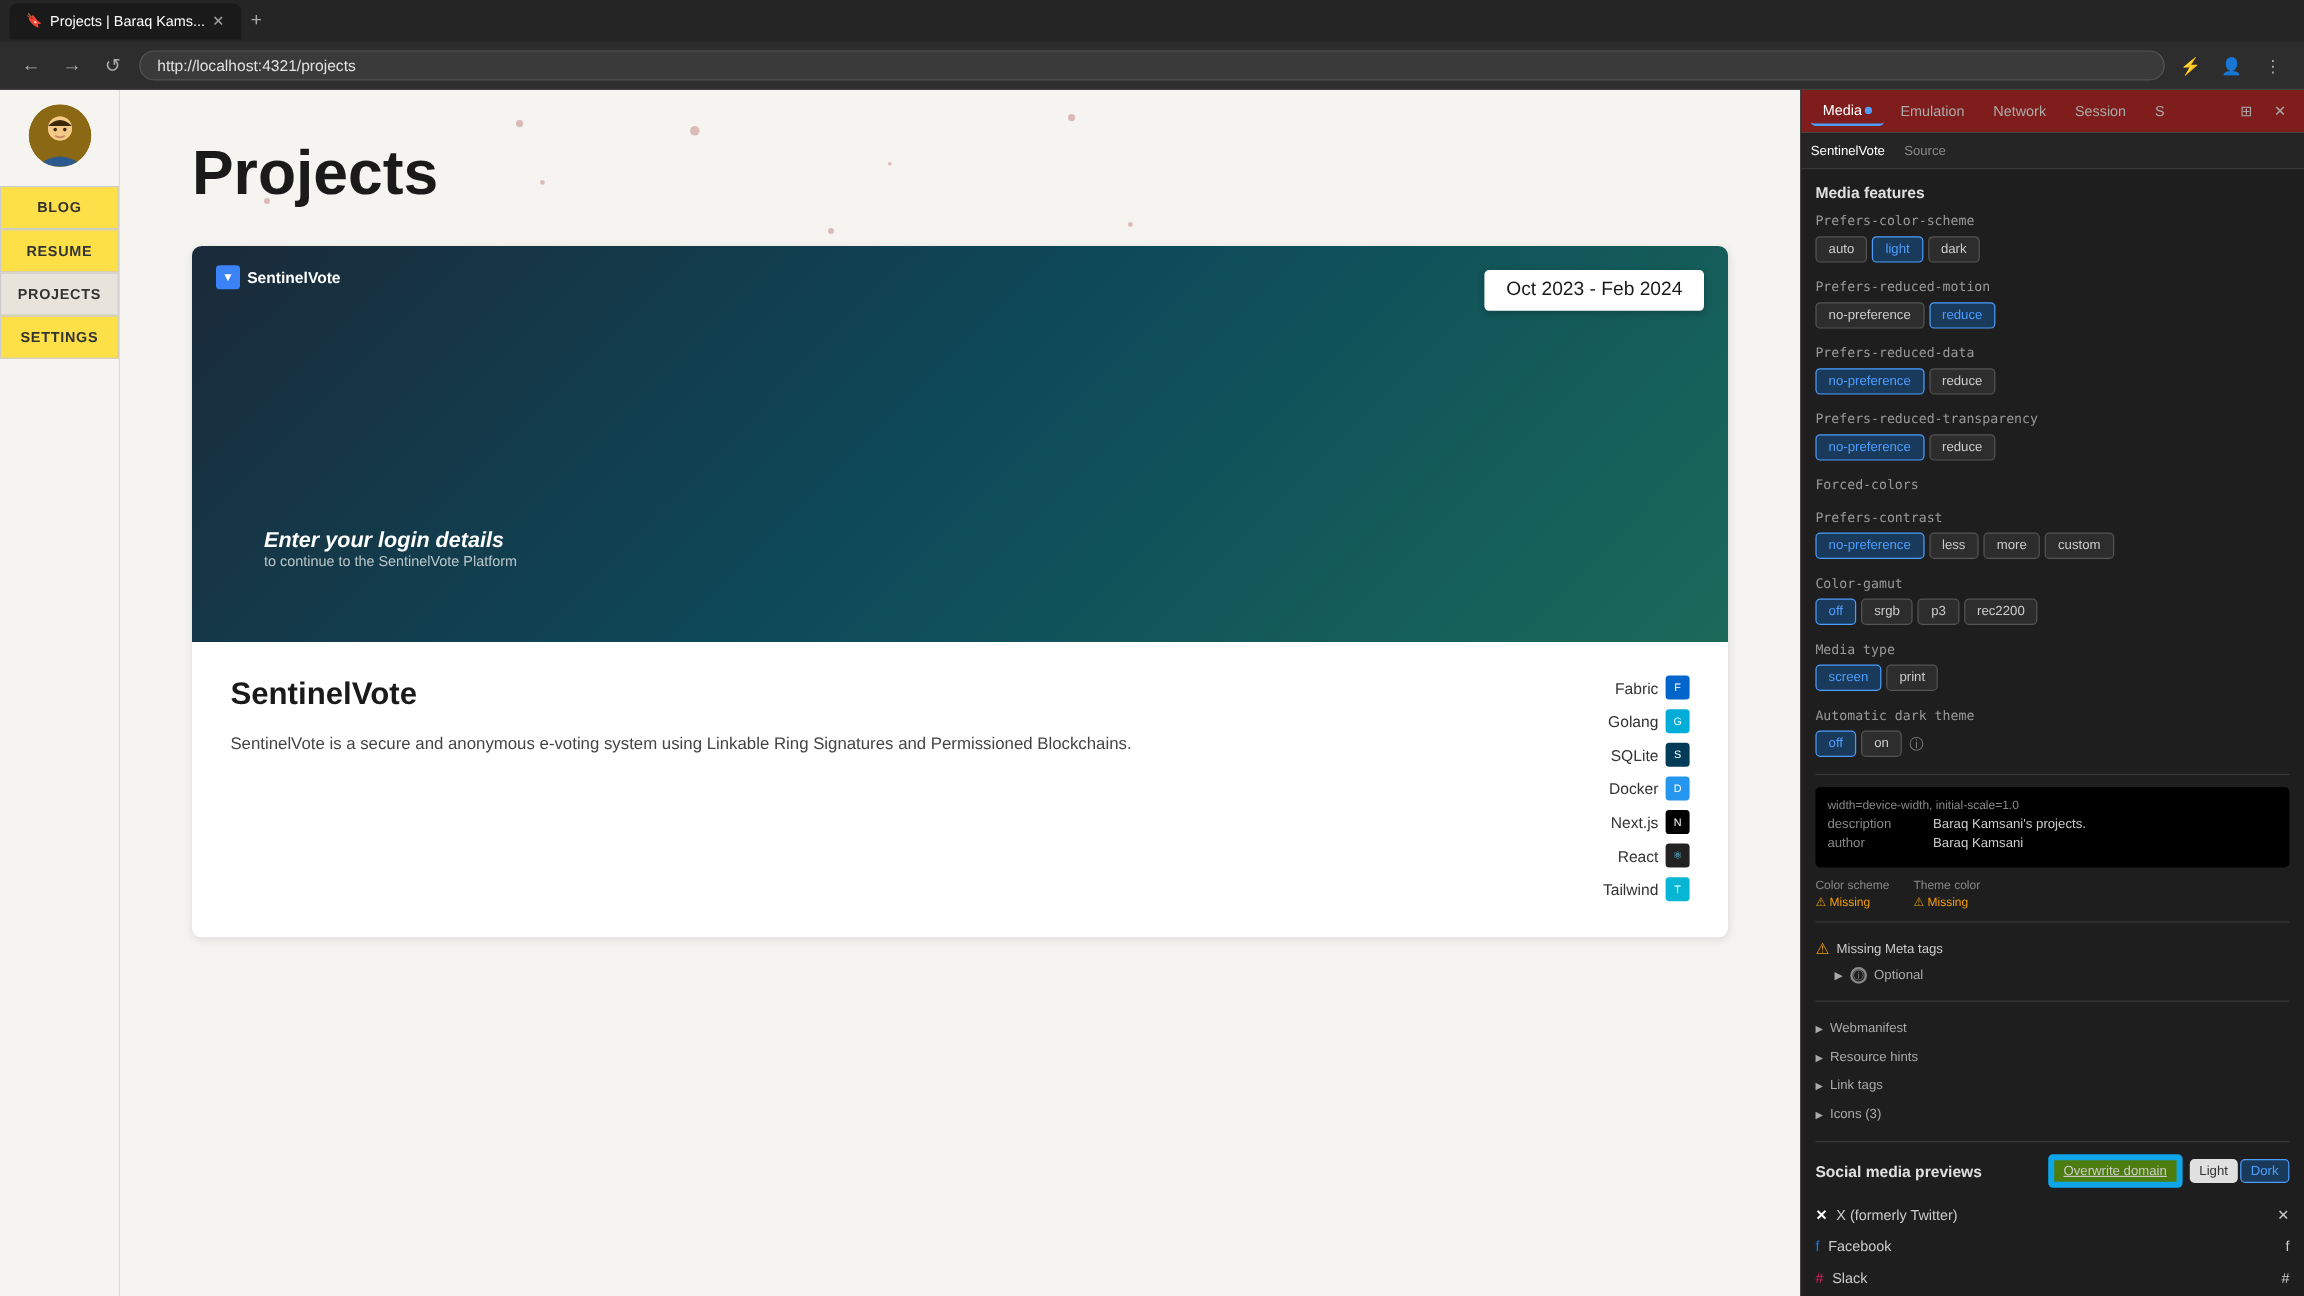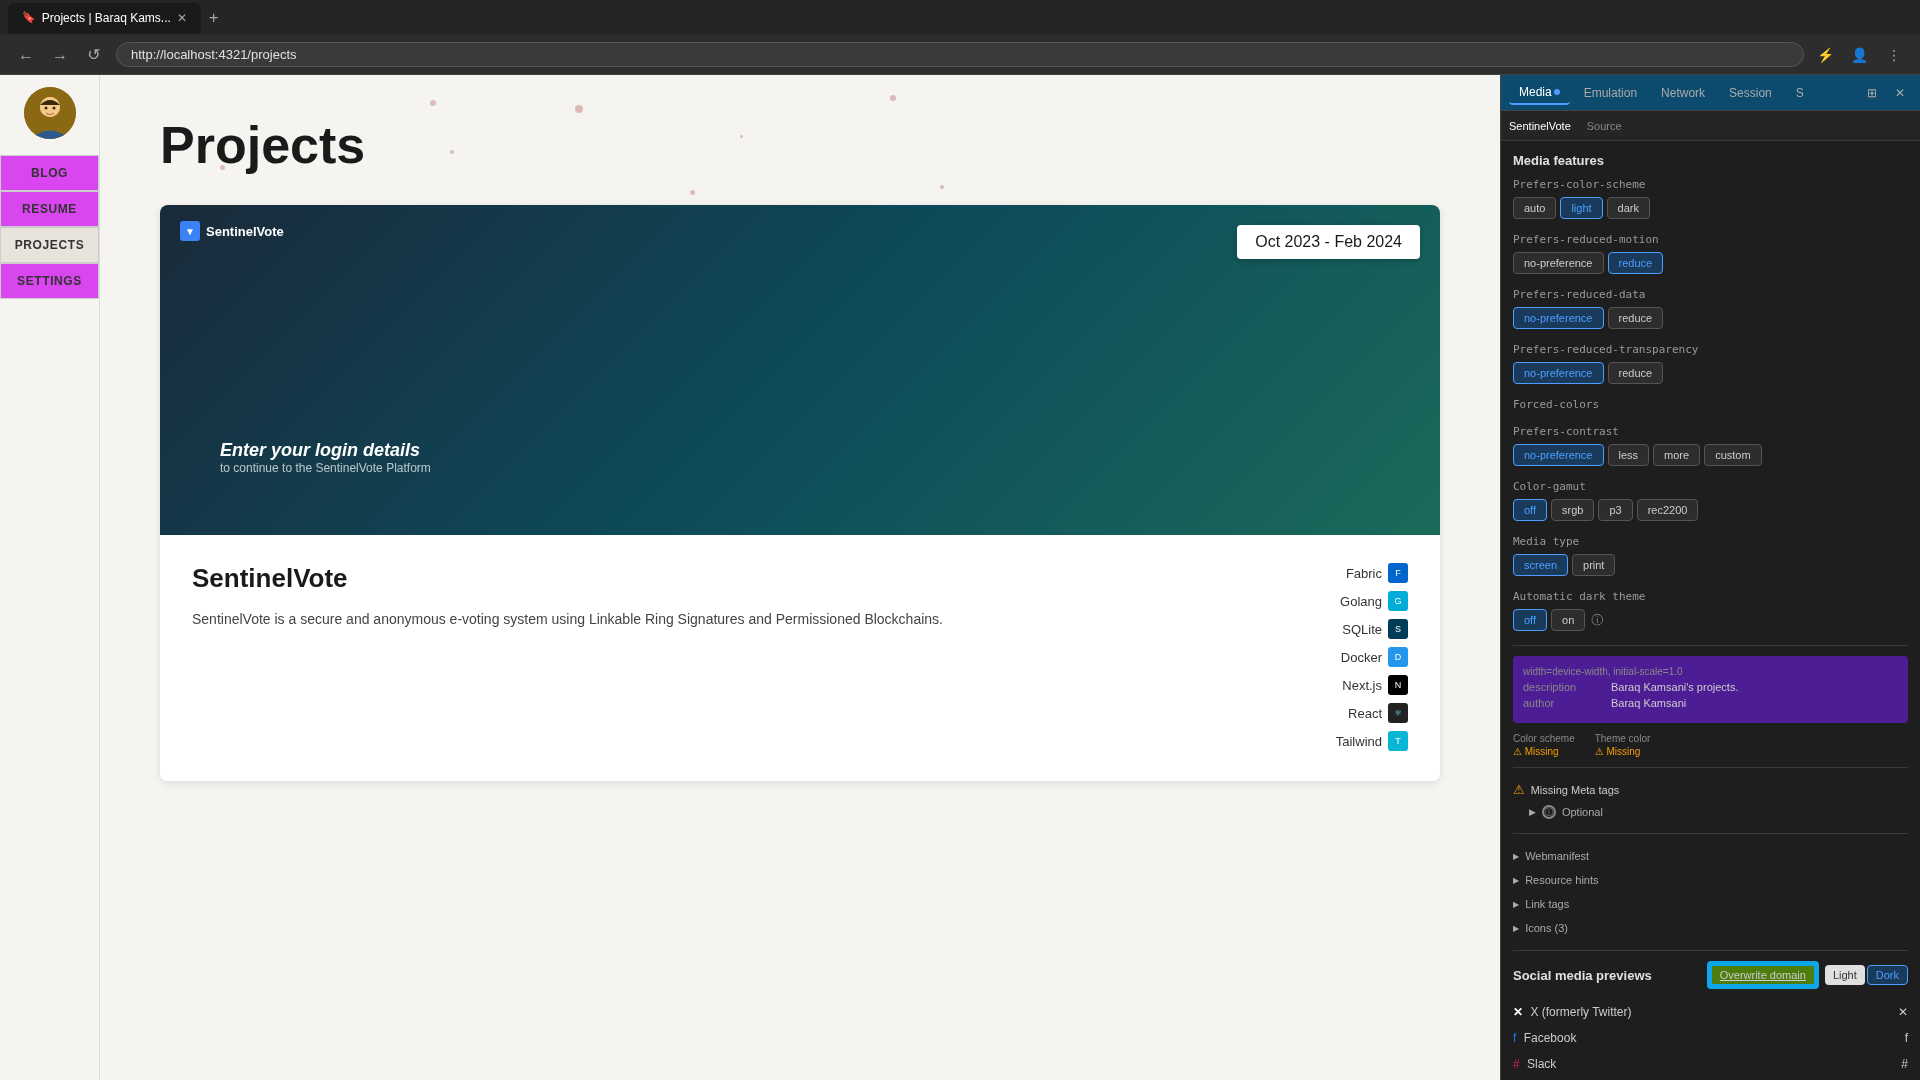--- a/index.html
+++ b/index.html
@@ -115,21 +115,21 @@
     .nav-item {
       width: 100%;
       padding: 10px 0;
       text-align: center;
       font-size: 12px;
       font-weight: 600;
       letter-spacing: 0.05em;
       color: #333;
       cursor: pointer;
       border: 1px solid #ccc;
-      background: #d946ef;
+      background: #fde047;
     }
     .nav-item.active { background: #e8e4dc; }
 
     
     .page-content {
       flex: 1;
       background: #f5f4f0;
       overflow-y: auto;
       padding: 40px 60px;
       position: relative;
@@ -321,21 +321,21 @@
       width: 420px;
       background: #1e1e1e;
       display: flex;
       flex-direction: column;
       border-left: 1px solid #444;
       font-size: 12px;
       color: #ccc;
     }
     .devtools-tabs {
       display: flex;
-      background: #0c4a6e;
+      background: #7f1d1d;
       border-bottom: 1px solid #444;
       height: 36px;
       align-items: center;
       padding: 0 8px;
       gap: 4px;
       flex-shrink: 0;
     }
     .devtools-tab {
       padding: 4px 10px;
       font-size: 12px;
@@ -417,21 +417,21 @@
     }
 
     .divider {
       height: 1px;
       background: #3a3a3a;
       margin: 10px 0;
     }
 
     
     .info-section {
-      background: #4c1d95;
+      background: #000000;
       border-radius: 4px;
       padding: 10px;
       margin-bottom: 10px;
       font-size: 11px;
     }
     .info-row {
       display: flex;
       gap: 8px;
       margin-bottom: 4px;
       align-items: flex-start;

